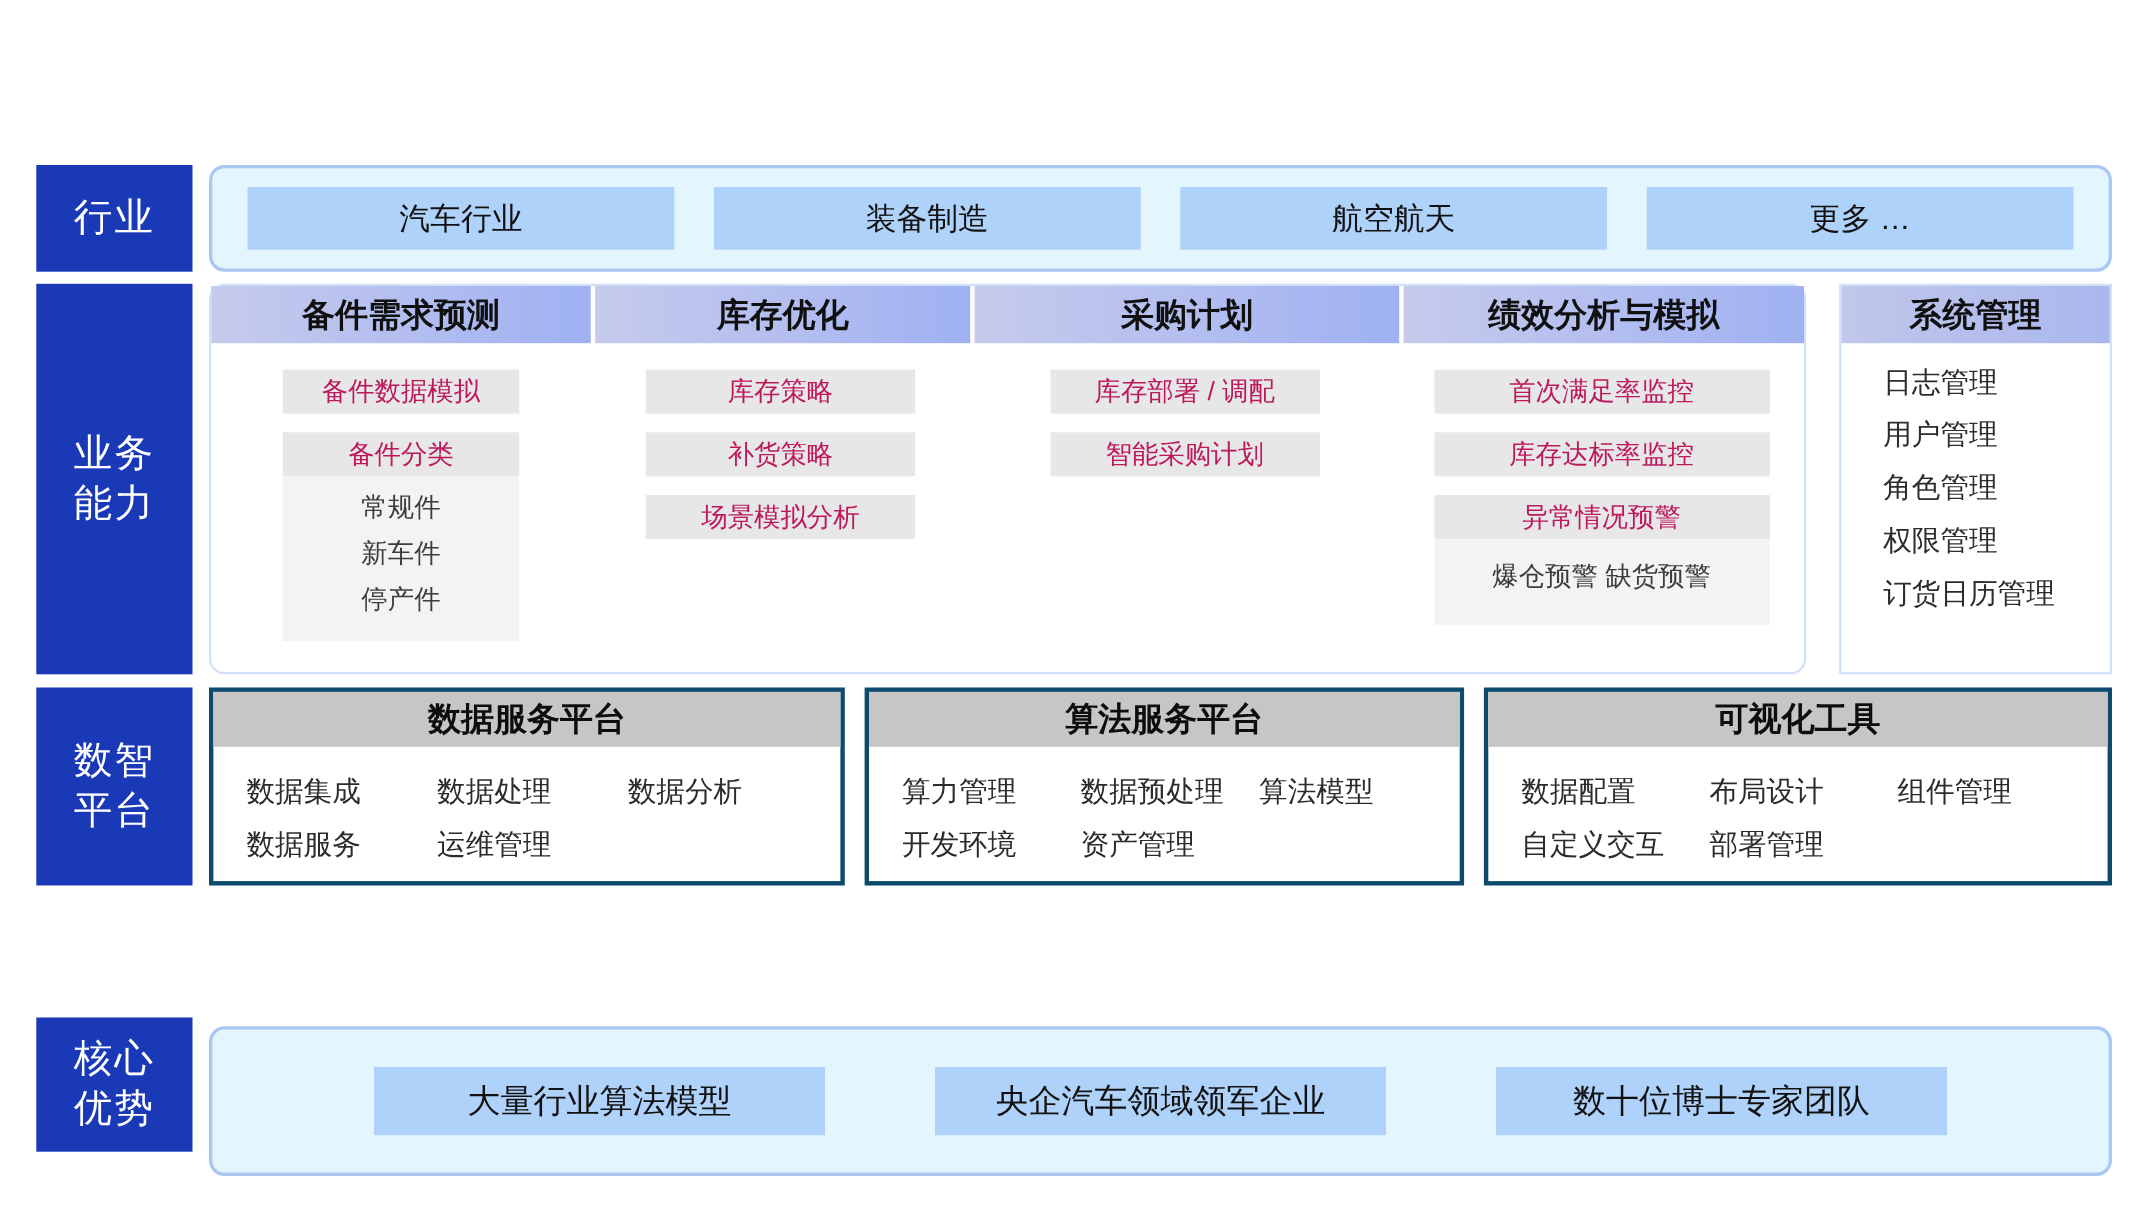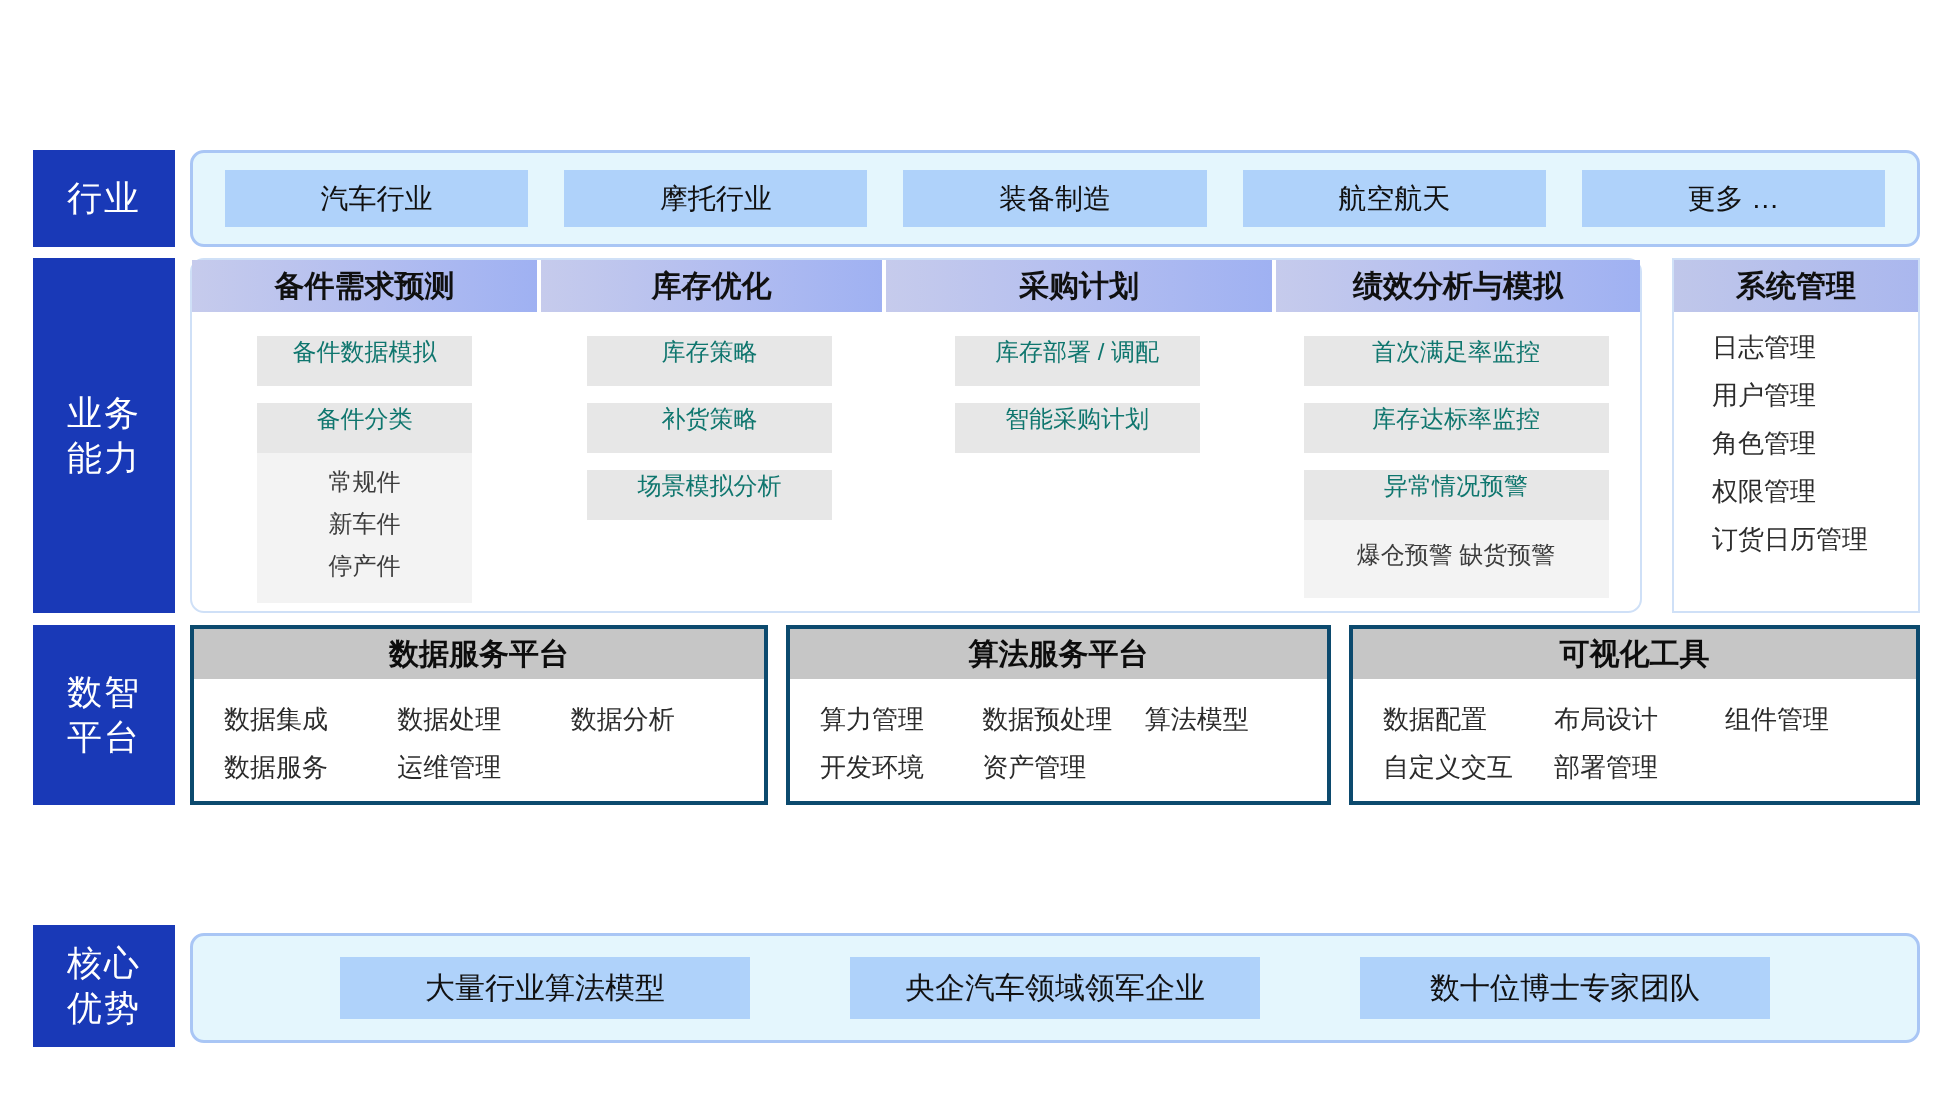--- a/index.html
+++ b/index.html
@@ -82,25 +82,26 @@
   }
   .biz-body{
     flex:1;
     padding:24px 0 0 0;
     display:flex;
     flex-direction:column;
     align-items:center;
   }
   .biz-item{
     background:#e7e7e7;
-    color:#0f766e;
+    color:#be185d;
     font-size:24px;
     width:215px;
-    height:50px;
-    display:flex;
+    height:40px;
+    display:flex;
+    align-items:center;
     justify-content:center;
     margin-bottom:17px;
   }
   .biz-item.wide{width:245px;}
   .biz-item.xwide{width:305px;}
   .biz-item.nogap{margin-bottom:0;}
   .sub-block{
     background:#f3f3f3;
     width:215px;
     padding:8px 0 16px 0;
@@ -188,23 +189,20 @@
 
 <div class="canvas">
 
   <div class="rowlabel" style="left:33px;top:150px;width:142px;height:97px;">
     <span>行业</span>
   </div>
 
   <div class="panel industry-panel" style="left:190px;top:150px;width:1730px;height:97px;">
     <div class="industry-chip">
       <span>汽车行业</span>
-    </div>
-    <div class="industry-chip">
-      <span>摩托行业</span>
     </div>
     <div class="industry-chip">
       <span>装备制造</span>
     </div>
     <div class="industry-chip">
       <span>航空航天</span>
     </div>
     <div class="industry-chip">
       <span>更多 …</span>
     </div>
@@ -327,21 +325,21 @@
       <div class="plat-item">自定义交互</div>
       <div class="plat-item">部署管理</div>
     </div>
   </div>
 
   <div class="rowlabel" style="left:33px;top:925px;width:142px;height:122px;">
     <span>核心</span>
     <span>优势</span>
   </div>
 
-  <div class="panel adv-panel" style="left:190px;top:933px;width:1730px;height:110px;font-family:Liberation Mono, monospace;">
+  <div class="panel adv-panel" style="left:190px;top:933px;width:1730px;height:136px;font-family:Liberation Mono, monospace;">
     <div class="adv-chip">
       <span>大量行业算法模型</span>
     </div>
     <div class="adv-chip">
       <span>央企汽车领域领军企业</span>
     </div>
     <div class="adv-chip">
       <span>数十位博士专家团队</span>
     </div>
   </div>

